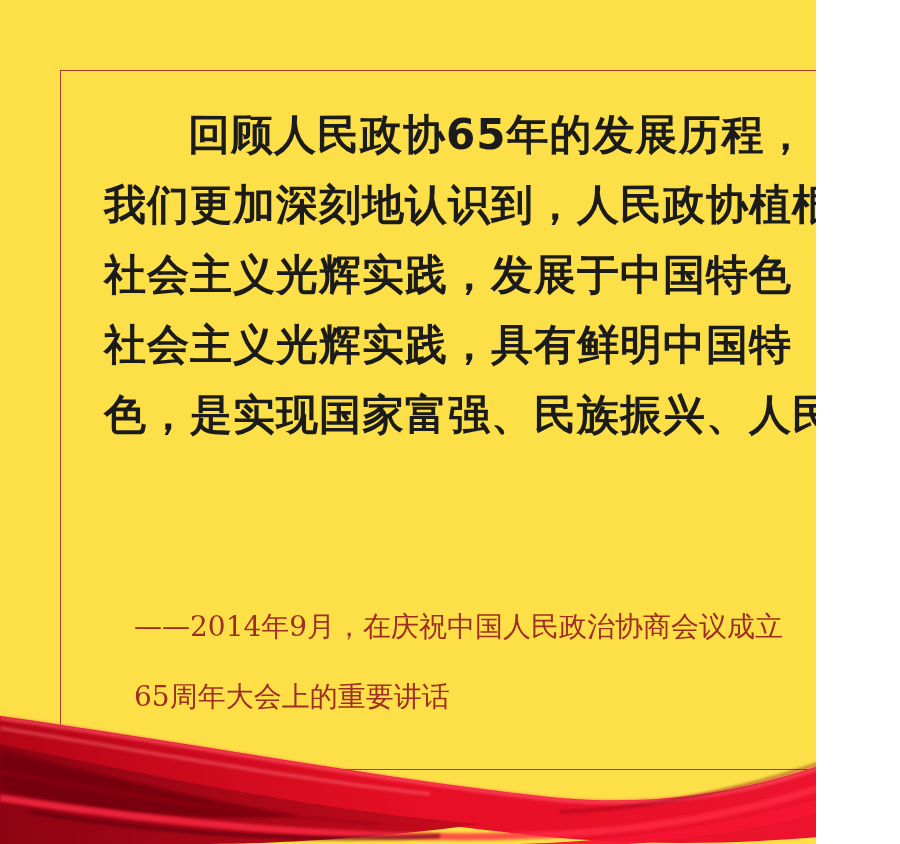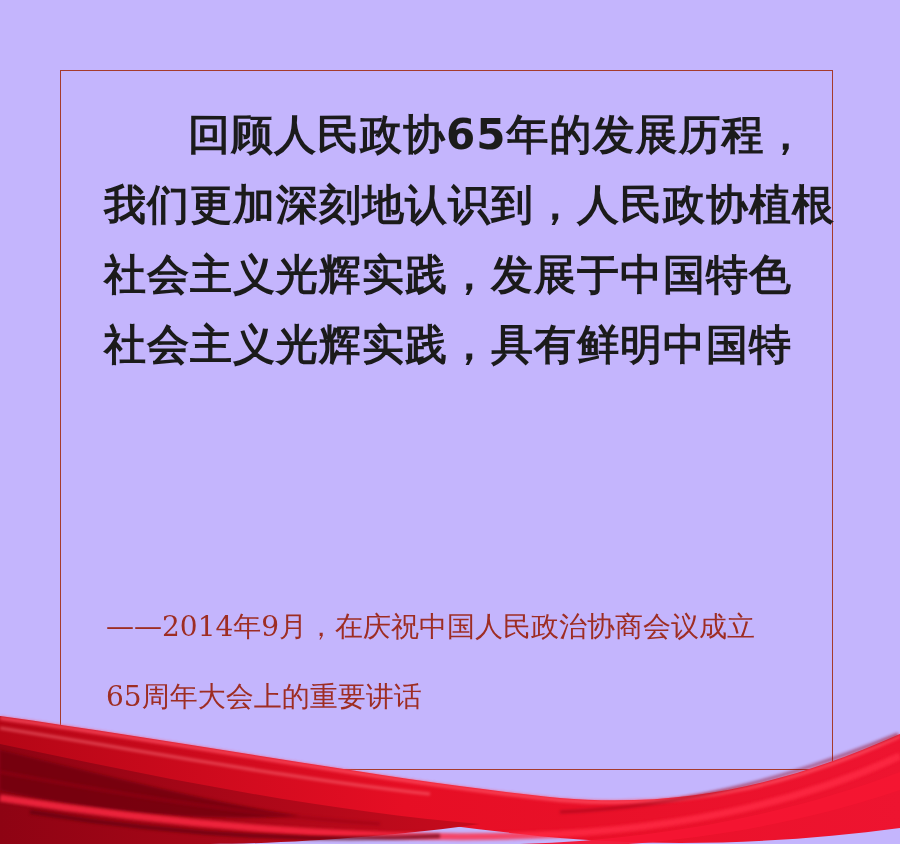--- a/index.html
+++ b/index.html
@@ -1,20 +1,20 @@
 <!DOCTYPE html>
 <html><head>
 <meta charset="utf-8">
 <style>
   html, body { margin: 0; padding: 0; }
   .card {
     position: relative;
-    width: 900px;
+    width: 816px;
     height: 844px;
-    background: #c4b5fd;
+    background: #fde047;
     overflow: hidden;
     font-family: "DejaVu Sans", sans-serif;
   }
   .frame {
     position: absolute;
     left: 60px;
     top: 70px;
     width: 773px;
     height: 700px;
     border: 1.5px solid #a63a2c;
@@ -42,20 +42,21 @@
     top: 592px;
     width: 700px;
     font-family: "DejaVu Serif", serif;
     font-size: 28px;
     color: #9e2d23;
   }
   .attr-line {
     height: 70px;
     line-height: 70px;
     white-space: nowrap;
+    margin-left: 28px;
   }
   .ribbon {
     position: absolute;
     left: 0;
     bottom: 0;
     width: 900px;
     height: 150px;
     display: block;
   }
 </style>
@@ -64,20 +65,21 @@
 
 <div class="card">
 
   <div class="frame"></div>
 
   <div class="quote">
     <div class="quote-line">回顾人民政协65年的发展历程，</div>
     <div class="quote-line">我们更加深刻地认识到，人民政协植根</div>
     <div class="quote-line">社会主义光辉实践，发展于中国特色</div>
     <div class="quote-line">社会主义光辉实践，具有鲜明中国特</div>
+    <div class="quote-line">色，是实现国家富强、民族振兴、人民</div>
   </div>
 
   <div class="attribution">
     <div class="attr-line">——2014年9月，在庆祝中国人民政治协商会议成立</div>
     <div class="attr-line">65周年大会上的重要讲话</div>
   </div>
 
   <svg class="ribbon" viewBox="0 0 900 150" preserveAspectRatio="none" xmlns="http://www.w3.org/2000/svg">
     <defs>
       <linearGradient id="gMain" x1="0" y1="0" x2="1" y2="0">

